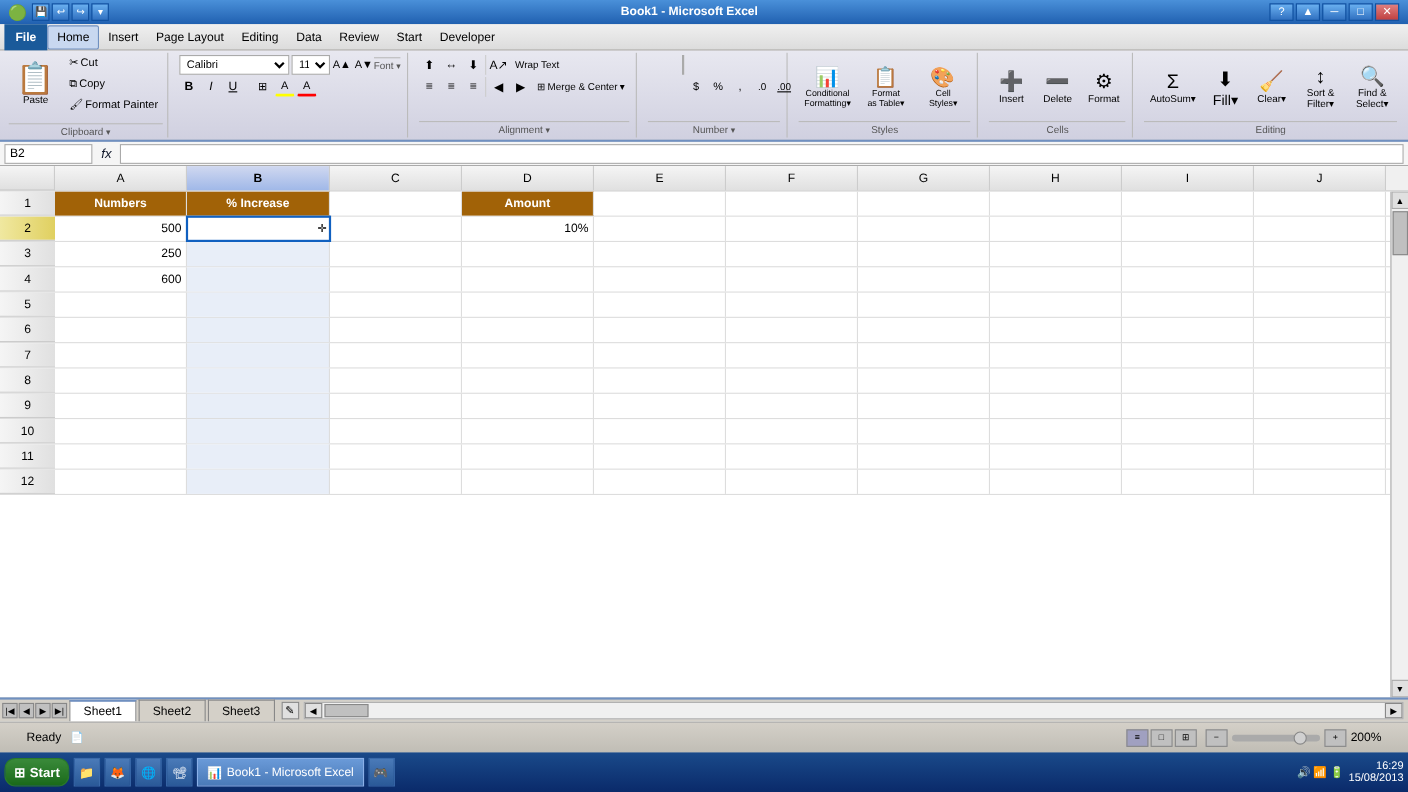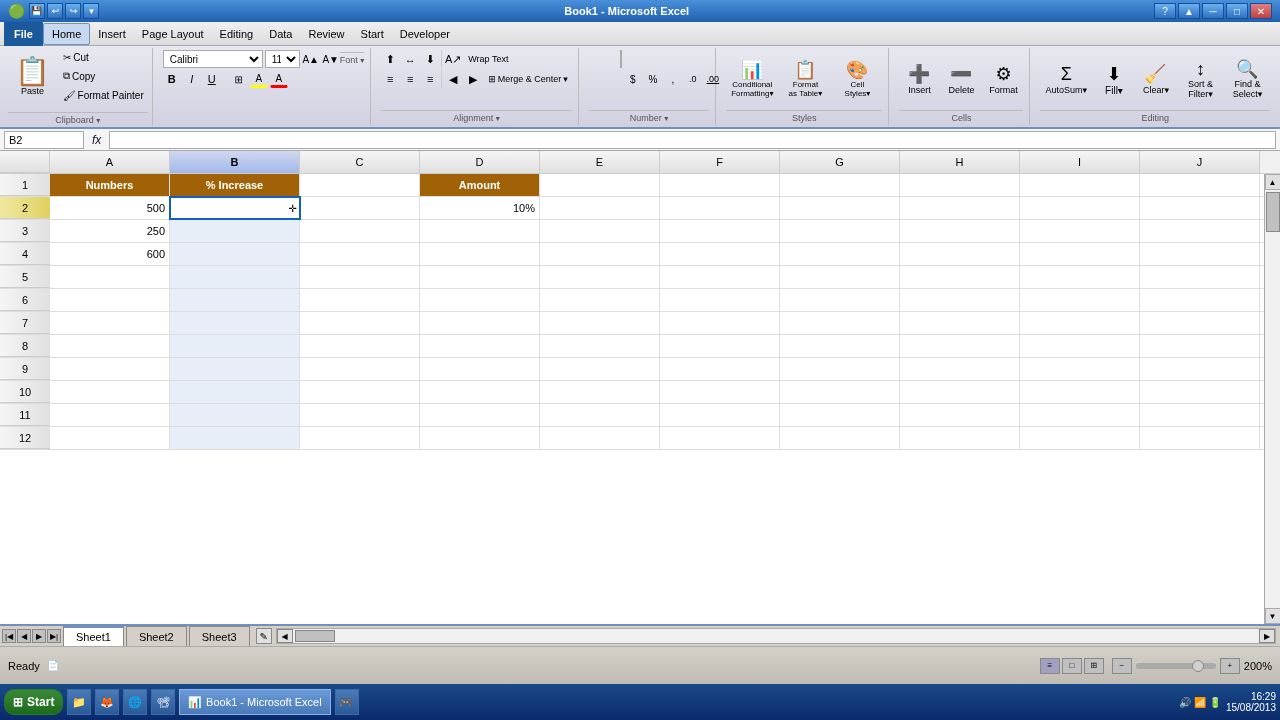--- a/index.html
+++ b/index.html
@@ -274,24 +274,24 @@
     }
     .sheet-tab.active {
       background: white;
       font-weight: normal;
       border-top: 2px solid #7090c0;
     }
 
     
     .status-bar {
       background: linear-gradient(to bottom, #d4d0c8, #c0bdb5);
-      height: 38px;
+      height: 28px;
       display: flex;
       align-items: center;
-      padding: 0 8px;
+      padding: 0 24px;
       font-size: 11px;
       border-top: 1px solid #aaa;
       gap: 8px;
     }
     .status-right {
       margin-left: auto;
       display: flex; align-items: center; gap: 8px;
     }
     .zoom-control {
       display: flex; align-items: center; gap: 4px;
@@ -565,21 +565,21 @@
     </div>
 
     <div class="ribbon-group" style="display:flex; flex-direction:column; padding:2px 6px; border-right:none;">
       <div style="display:flex; gap:2px; flex:1; align-items:center;">
         <div class="ribbon-btn" style="min-width:40px; height:58px; font-size:9px; text-align:center;">
           <div style="font-size:18px;">Σ</div>
           <div style="font-size:9px;">AutoSum▾</div>
         </div>
         <div class="ribbon-btn" style="min-width:40px; height:58px; font-size:9px; text-align:center;">
           <div style="font-size:18px;">⬇</div>
-          <div style="font-size:10px;">Fill▾</div>
+          <div style="font-size:13px;">Fill▾</div>
         </div>
         <div class="ribbon-btn" style="min-width:40px; height:58px; font-size:9px; text-align:center;">
           <div style="font-size:18px;">🧹</div>
           <div style="font-size:9px;">Clear▾</div>
         </div>
         <div class="ribbon-btn" style="min-width:45px; height:58px; font-size:9px; text-align:center;">
           <div style="font-size:18px;">↕</div>
           <div style="font-size:9px; line-height:1.1;">Sort &amp;<br>Filter▾</div>
         </div>
         <div class="ribbon-btn" style="min-width:45px; height:58px; font-size:9px; text-align:center;">

